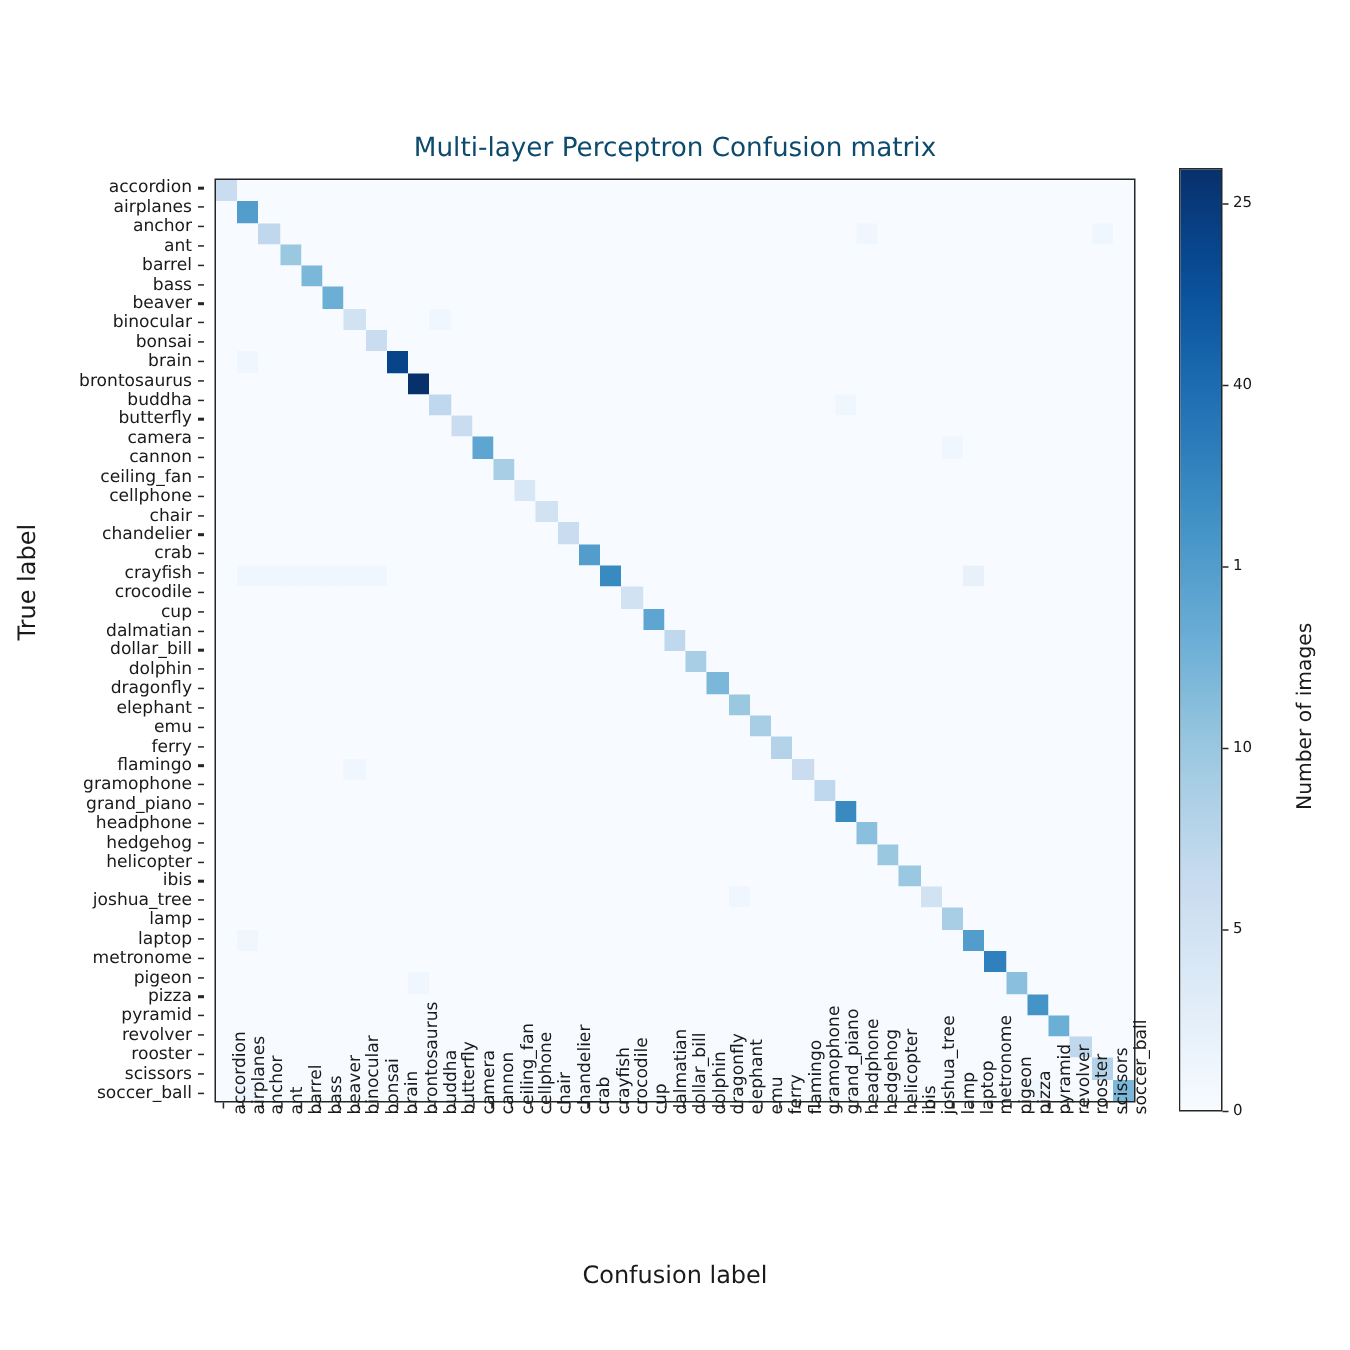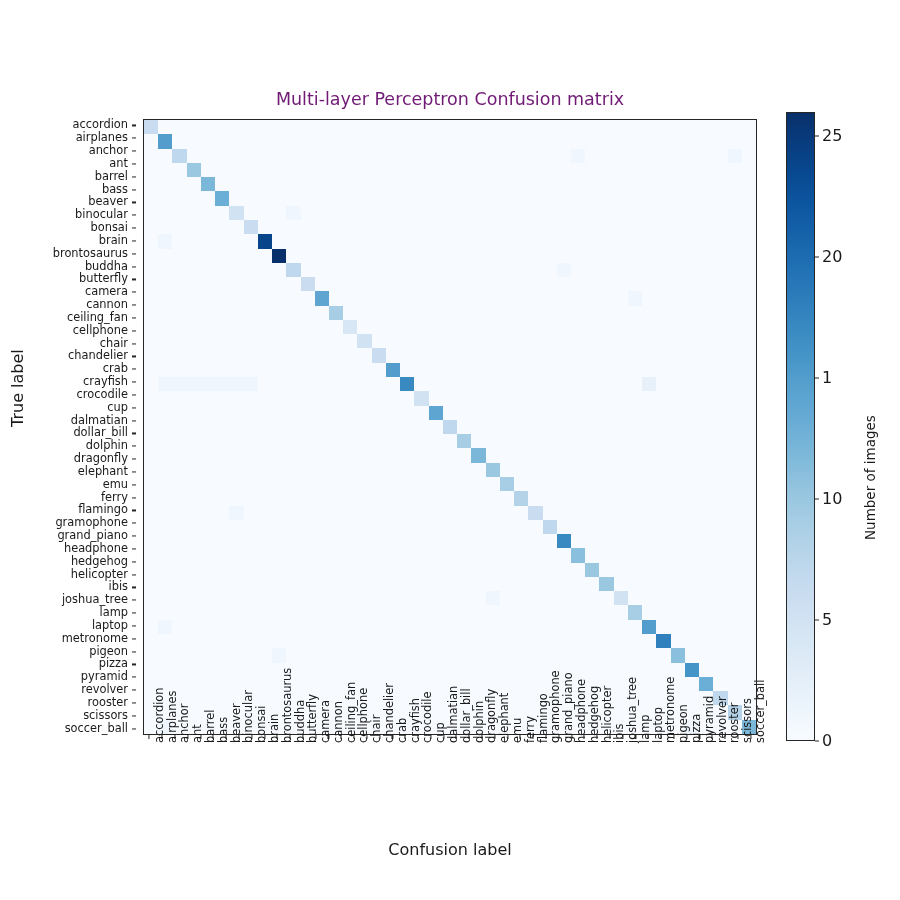--- a/index.html
+++ b/index.html
@@ -18,21 +18,21 @@
   
   #title-wrap {
     position: absolute;
     left: 143px;
     top: 89px;
     width: 614px;
     text-align: center;
   }
   #title-wrap .t {
     font-size: 17.5px;
-    color: #701a75;
+    color: #0c4a6e;
   }
 
   
   #heatmap-axes {
     position: absolute;
     left: 143px;
     top: 119px;
     width: 614px;
     height: 616px;
     box-sizing: border-box;
@@ -142,21 +142,21 @@
   #colorbar-ticks {
     position: absolute;
     left: 815px;
     top: 112px;
     width: 60px;
     height: 629px;
   }
   .cbtick {
     position: absolute;
     left: 7px;
-    font-size: 16px;
+    font-size: 10px;
     color: #1a1a1a;
     transform: translateY(-50%);
     white-space: nowrap;
     line-height: 1;
   }
   .cbtickmark {
     position: absolute;
     left: 0px;
     width: 4px;
     height: 1.0px;
@@ -2240,18 +2240,18 @@
 </div>
 <div id="colorbar-ticks">
     <div class="cbtick" style="top: 629px;">0</div>
     <div class="cbtickmark" style="top: 629px;"></div>
     <div class="cbtick" style="top: 508.038px;">5</div>
     <div class="cbtickmark" style="top: 508.038px;"></div>
     <div class="cbtick" style="top: 387.077px;">10</div>
     <div class="cbtickmark" style="top: 387.077px;"></div>
     <div class="cbtick" style="top: 266.115px;">1</div>
     <div class="cbtickmark" style="top: 266.115px;"></div>
-    <div class="cbtick" style="top: 145.154px;">20</div>
+    <div class="cbtick" style="top: 145.154px;">40</div>
     <div class="cbtickmark" style="top: 145.154px;"></div>
     <div class="cbtick" style="top: 24.1923px;">25</div>
     <div class="cbtickmark" style="top: 24.1923px;"></div>
   </div>
 <div id="cblabel">Number of images</div>
 
 </body></html>

